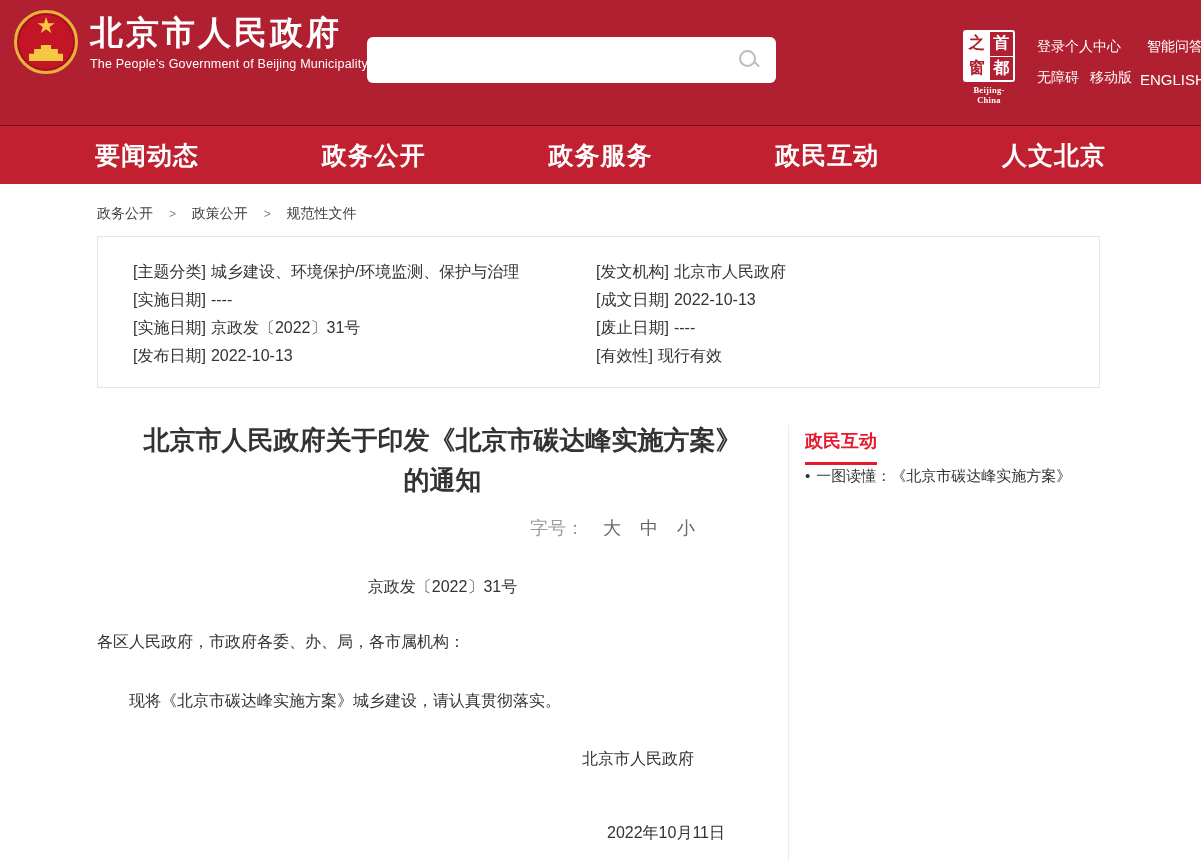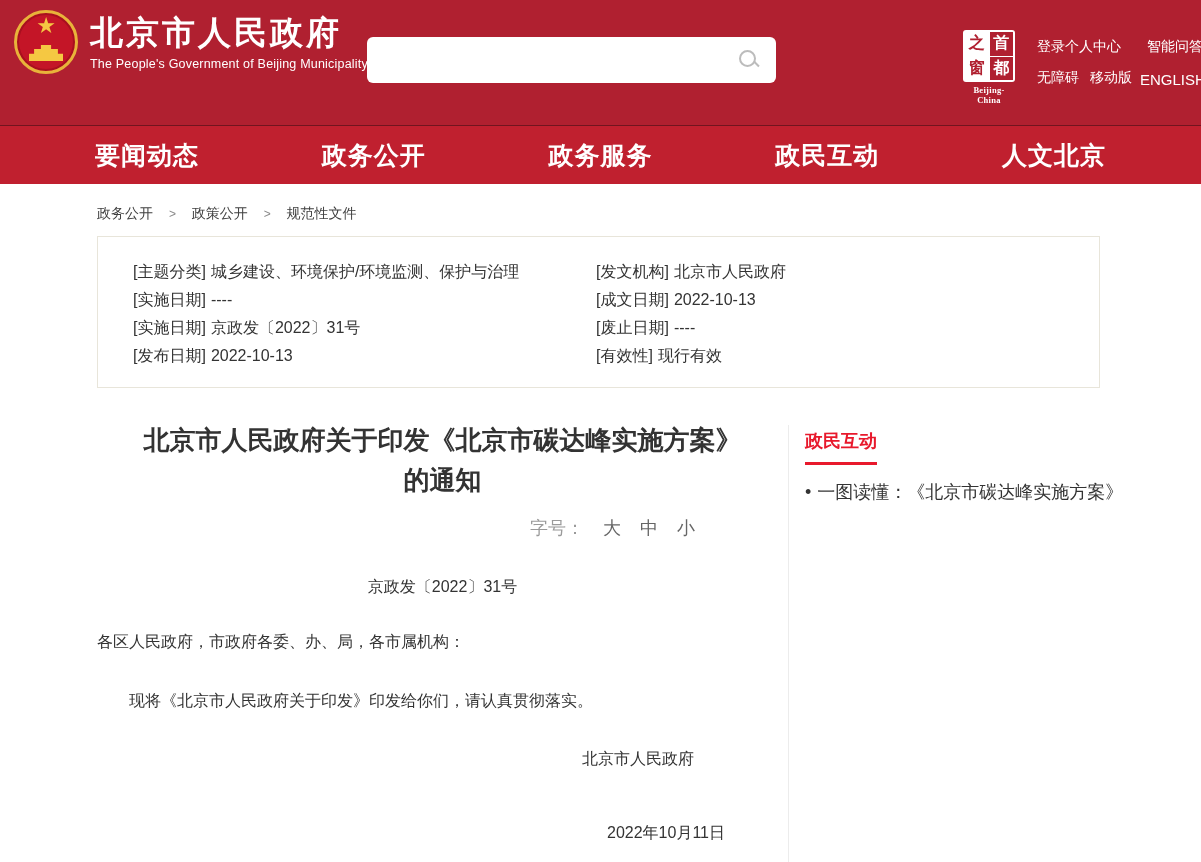--- a/index.html
+++ b/index.html
@@ -79,21 +79,21 @@
 
   .doc-number { text-align:center; margin-top:37px; font-size:16px; color:#333; }
   .salutation { margin-top:34px; font-size:16px; color:#333; }
   .body-para { margin-top:36px; font-size:16px; color:#333; text-indent:2em; line-height:24px; }
   .signature { text-align:right; padding-right:94px; margin-top:36px; font-size:16px; color:#333; }
   .doc-date { text-align:right; padding-right:63px; margin-top:53px; font-size:16px; color:#333; }
 
   .sidebar { position:absolute; left:805px; top:245px; width:385px; }
   .sidebar-title { display:inline-block; color:#e8192c; font-size:18px; font-weight:bold;
     padding-bottom:9px; border-bottom:3px solid #e8192c; }
-  .sidebar-link { margin-top:16px; font-size:18px; color:#333; cursor:pointer; line-height:22px; }
+  .sidebar-link { font-size:15px; color:#333; cursor:pointer; line-height:22px; }
   .bullet { color:#333; margin-right:6px; }
 </style>
 </head>
 <body>
 
 <div class="header">
   <div class="logo-wrap">
     <div class="emblem">
       <div class="star">★</div>
       <div class="gate"></div>
@@ -169,21 +169,21 @@
 
     <div class="fontsize-row">
       <span class="fontsize-label">字号：</span>
       <span class="fs-opt">大</span>
       <span class="fs-opt">中</span>
       <span class="fs-opt">小</span>
     </div>
 
     <div class="doc-number">京政发〔2022〕31号</div>
     <div class="salutation">各区人民政府，市政府各委、办、局，各市属机构：</div>
-    <div class="body-para">现将《北京市人民政府关于印发》印发给你们，请认真贯彻落实。</div>
+    <div class="body-para">现将《北京市碳达峰实施方案》城乡建设，请认真贯彻落实。</div>
     <div class="signature">北京市人民政府</div>
     <div class="doc-date">2022年10月11日</div>
   </div>
 
   <div class="sidebar">
     <div class="sidebar-title">政民互动</div>
     <div class="sidebar-link">
       <span class="bullet">•</span><span>一图读懂：《北京市碳达峰实施方案》</span>
     </div>
   </div>

